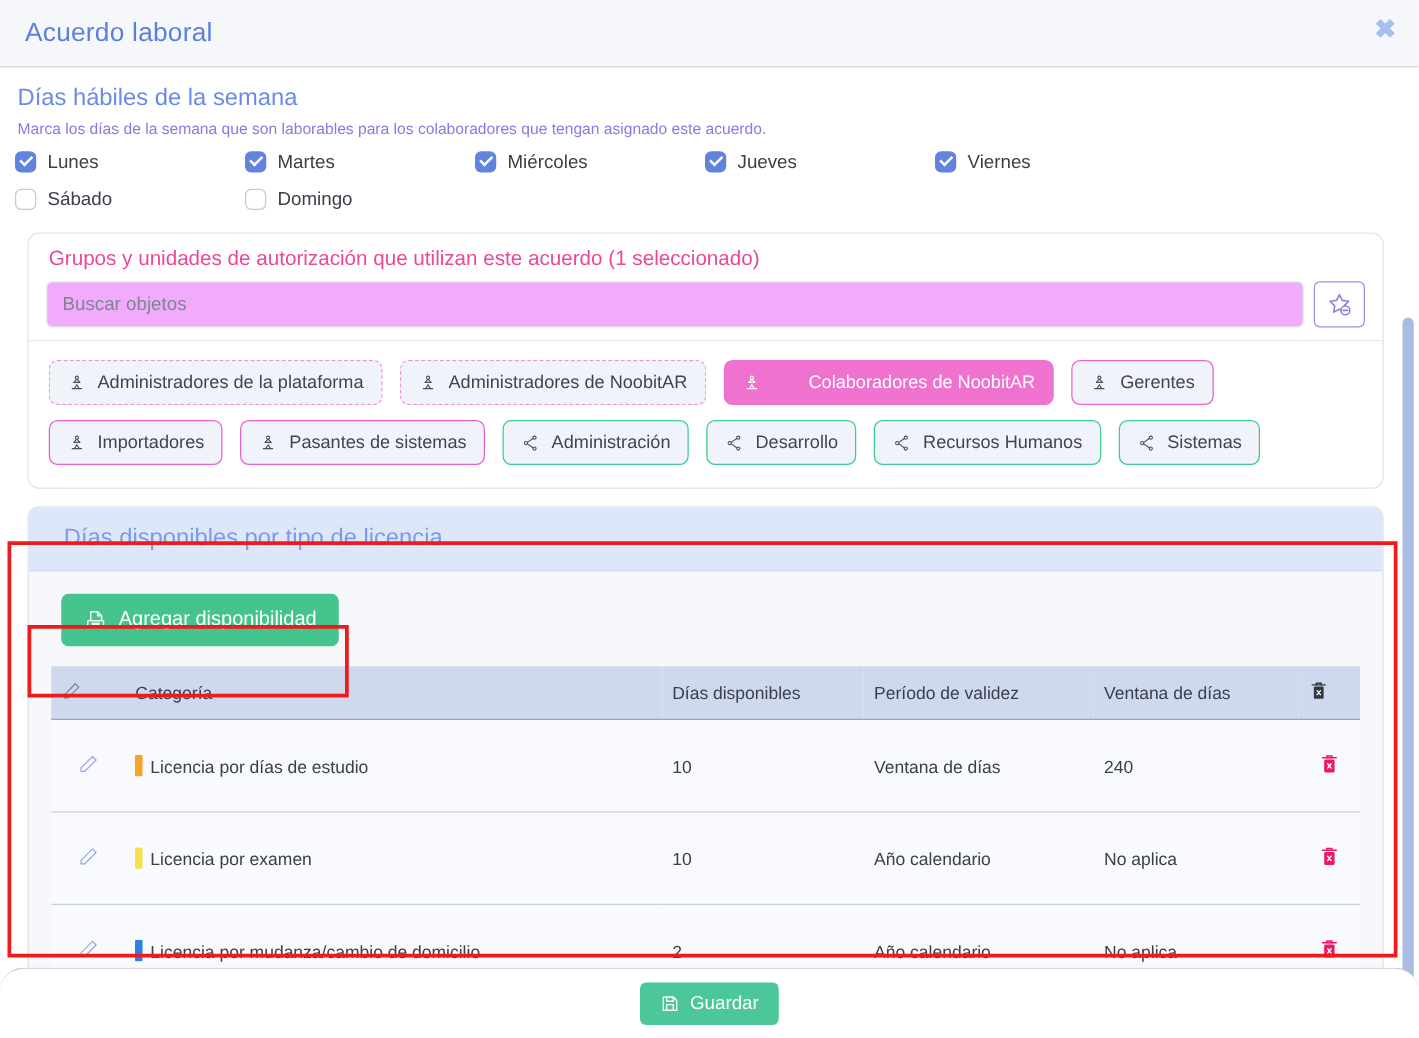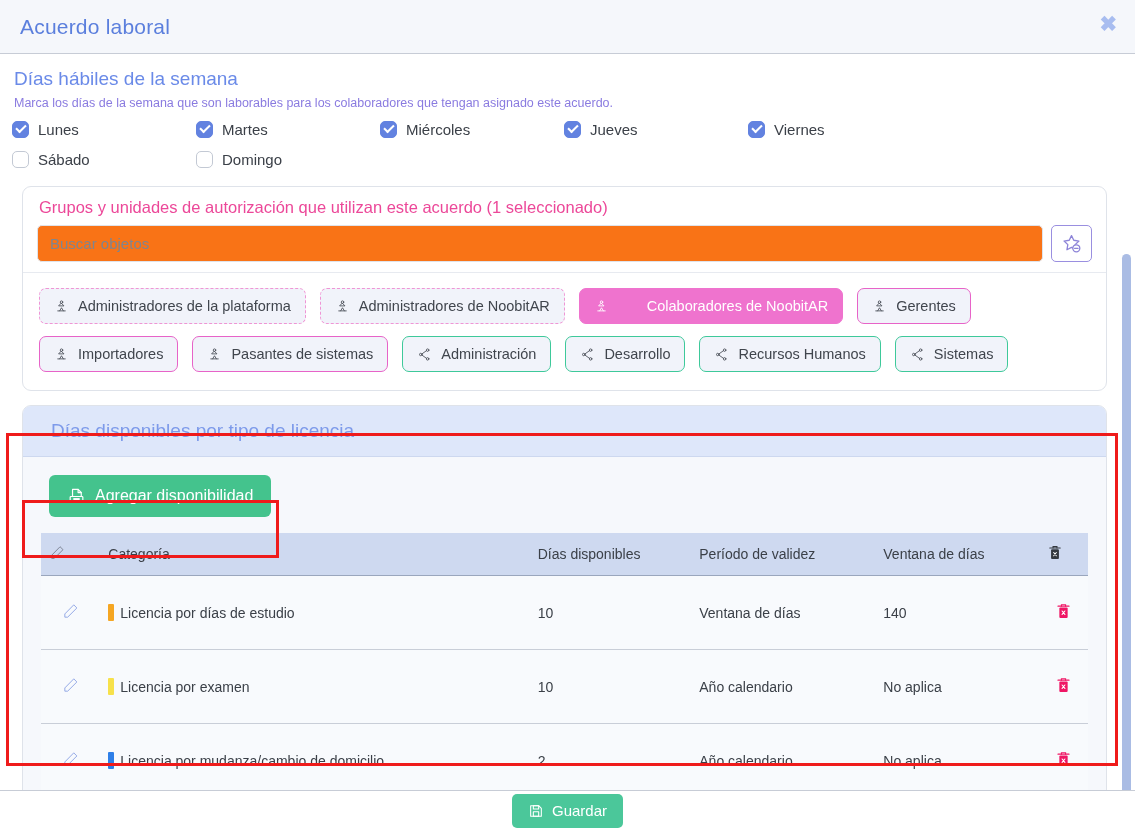--- a/index.html
+++ b/index.html
@@ -109,21 +109,21 @@
   }
   .search-row {
     display: flex;
     padding: 6px 14px 10px 14px;
   }
   .search-input {
     flex: 1;
     height: 37px;
     border: 1px solid #dfe3ea;
     border-radius: 5px;
-    background: #f97316;
+    background: #f0abfc;
     padding: 0 12px;
     font-size: 15px;
     color: #3b4048;
     font-family: "Liberation Sans", sans-serif;
     outline: none;
   }
   .search-input::placeholder { color: #7f858f; }
   .star-btn {
     width: 41px; height: 37px;
     margin-left: 8px;
@@ -226,24 +226,24 @@
     margin-right: 6px;
     vertical-align: -3px;
   }
   .pencil { cursor: pointer; display: inline-flex; }
   .trash  { cursor: pointer; display: inline-flex; }
 
   
   .footer {
     position: absolute;
     left: 0; bottom: 0;
-    width: 1135px; height: 40px;
+    width: 1135px; height: 56px;
     background: #fff;
     border-top: 1px solid #c7ccd6;
-    display: flex; align-items: center; justify-content: center;
+    display: flex; align-items: center; justify-content: center; border-radius: 19px;
   }
   .btn-save {
     display: inline-flex; align-items: center;
     height: 34px; padding: 0 16px;
     border: none; border-radius: 5px;
     background: #4bc79a;
     color: #fff; font-size: 15px;
     font-family: "Liberation Sans", sans-serif;
     cursor: pointer;
   }
@@ -509,21 +509,21 @@
                     <svg width="17" height="17" viewBox="0 0 24 24" fill="none" stroke="#93a8e6" stroke-width="1.4" stroke-linecap="round" stroke-linejoin="round">
                       <path d="M17 3l4 4L8 20H4v-4z"></path>
                     </svg>
                   </span>
                 </td>
                 <td class="col-cat">
                   <span class="swatch" style="background:#f5a623"></span><span>Licencia por días de estudio</span>
                 </td>
                 <td class="col-dias">10</td>
                 <td class="col-per">Ventana de días</td>
-                <td class="col-ven">140</td>
+                <td class="col-ven">240</td>
                 <td class="col-del">
                   <span class="trash">
                     <svg width="17" height="18" viewBox="0 0 24 26" fill="none" stroke="#ef1665" stroke-width="1.6" stroke-linecap="round">
                       <path d="M4 6h16"></path>
                         <path d="M9 6V4h6v2"></path>
                       <rect x="6" y="8" width="12" height="15" rx="1.5" fill="#ef1665" stroke="none"></rect>
                       <path d="M10 13l4 5M14 13l-4 5" stroke="#ffffff" stroke-width="1.6"></path>
                     </svg>
                   </span>
                 </td>

